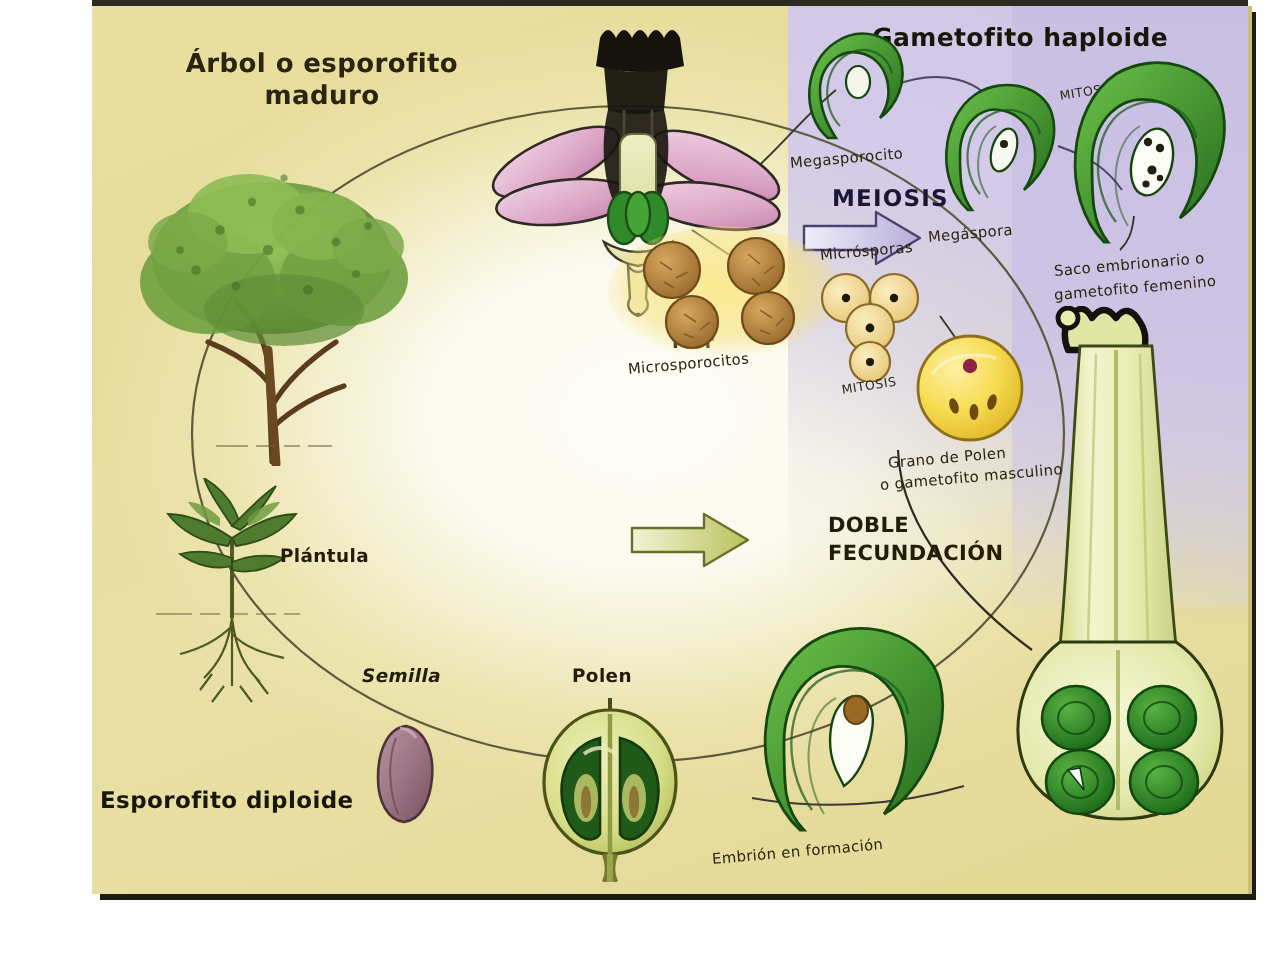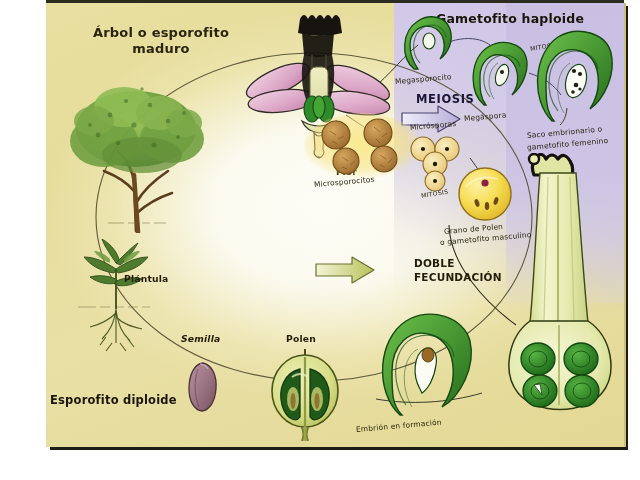--- a/index.html
+++ b/index.html
@@ -435,16 +435,16 @@
       </g>
       <g fill="#6f9c40" opacity=".85">
         <path d="M42,20 C36,14 30,12 26,12 C30,18 36,22 42,24 Z"></path>
         <path d="M56,20 C62,14 68,12 72,12 C68,18 62,22 56,24 Z"></path>
       </g>
 
       <g stroke="#6b5f3a" stroke-width="0.7" opacity=".65">
         <path d="M10,68 h18 M32,68 h10 M48,68 h8 M60,68 h10 M74,68 h8"></path>
       </g>
     </svg>
-    <div class="lbl med" style="left:78px;top:270px;">Plántula</div>
+    <div class="lbl med" style="left:94px;top:270px;">Plántula</div>
 
   </div>
 </div>
 
 </body></html>

